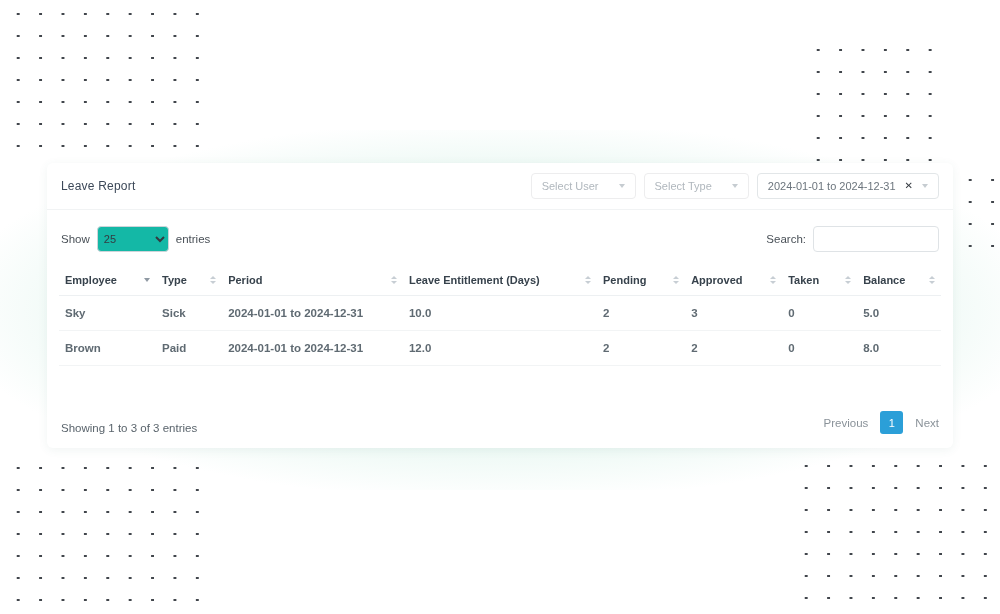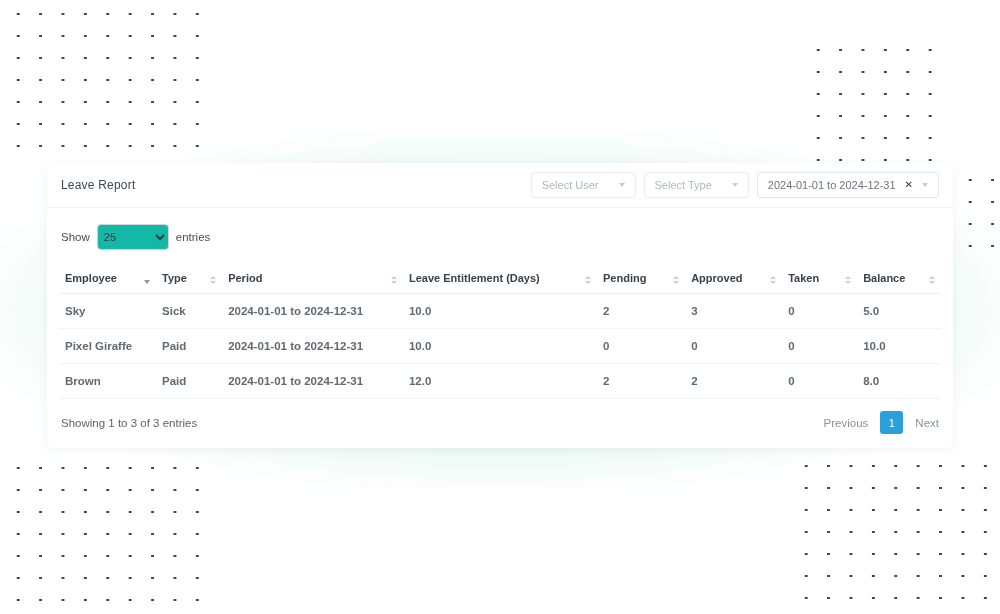--- a/index.html
+++ b/index.html
@@ -75,21 +75,21 @@
     width:126px; height:26px; border:1px solid #dfe3e6; border-radius:4px;
     padding:0 6px; font-size:11px; color:#343a40; outline:none; background:#fff;
   }
   
   .table-wrap { padding:0 12px; }
   table { width:100%; border-collapse:collapse; table-layout:fixed; }
   th {
     text-align:left; font-size:11px; font-weight:bold; color:#37424c;
     padding:10px 6px 9px; border-bottom:1px solid #edf0f2; cursor:pointer;
   }
-  .th-inner { display:flex; align-items:flex-end; justify-content:space-between; gap:4px; }
+  .th-inner { display:flex; align-items:center; justify-content:space-between; gap:4px; }
   td {
     font-size:11.5px; color:#5f6a72; padding:11px 6px;
     border-bottom:1px solid #f2f4f5;
     white-space:nowrap; overflow:hidden; text-overflow:ellipsis;font-weight:bold;
   }
   tr:last-child td { border-bottom:1px solid #f2f4f5; }
   .sort-both { display:flex; flex-direction:column; gap:2px; align-items:center; flex:none; }
   .sort-both i {
     display:block; width:0; height:0;
     border-left:3px solid transparent; border-right:3px solid transparent;
@@ -97,21 +97,21 @@
   .sort-both i.up   { border-bottom:3.5px solid #c7ced4; }
   .sort-both i.down { border-top:3.5px solid #c7ced4; }
   .sort-desc {
     flex:none; width:0; height:0;
     border-left:3.5px solid transparent; border-right:3.5px solid transparent;
     border-top:4.5px solid #8f99a3;
   }
   
   .card-footer {
     margin-top:auto; padding:12px 14px 14px; display:flex;
-    align-items:center; justify-content:space-between;
+    align-items:flex-end; justify-content:space-between;
   }
   .info-text { font-size:11.5px; color:#5a646c; }
   .pagination { display:flex; align-items:center; gap:12px; }
   .page-link { font-size:11.5px; color:#8a9299; cursor:pointer; }
   .page-current {
     width:23px; height:23px; border-radius:3px;
     background:var(--accent,#2b9fd8); color:#fff; font-size:11px;
     display:flex; align-items:center; justify-content:center; cursor:pointer;
   }
 </style>
@@ -148,20 +148,24 @@
   </div>
 
   <div class="toolbar">
     <div class="length-wrap">
       <span>Show</span>
       <select class="length-select">
         <option>25</option>
       </select>
       <span>entries</span>
     </div>
+    <div class="search-wrap">
+      <span>Search:</span>
+      <input class="search-input" type="text" value="" style="">
+    </div>
   </div>
 
   <div class="table-wrap">
     <table>
       <colgroup>
         <col style="width:11%">
           <col style="width:7.5%">
           <col style="width:20.5%">
         <col style="width:22%">
           <col style="width:10%">
@@ -247,30 +251,20 @@
           <td>Sky</td>
           <td>Sick</td>
           <td>2024-01-01 to 2024-12-31</td>
           <td>10.0</td>
           <td>2</td>
           <td>3</td>
           <td>0</td>
           <td>5.0</td>
         </tr>
         <tr>
-          <td>Pixel Giraffe</td>
-          <td>Paid</td>
-          <td>2024-01-01 to 2024-12-31</td>
-          <td>10.0</td>
-          <td>0</td>
-          <td>0</td>
-          <td>0</td>
-          <td>10.0</td>
-        </tr>
-        <tr>
           <td>Brown</td>
           <td>Paid</td>
           <td>2024-01-01 to 2024-12-31</td>
           <td>12.0</td>
           <td>2</td>
           <td>2</td>
           <td>0</td>
           <td>8.0</td>
         </tr>
       </tbody>

